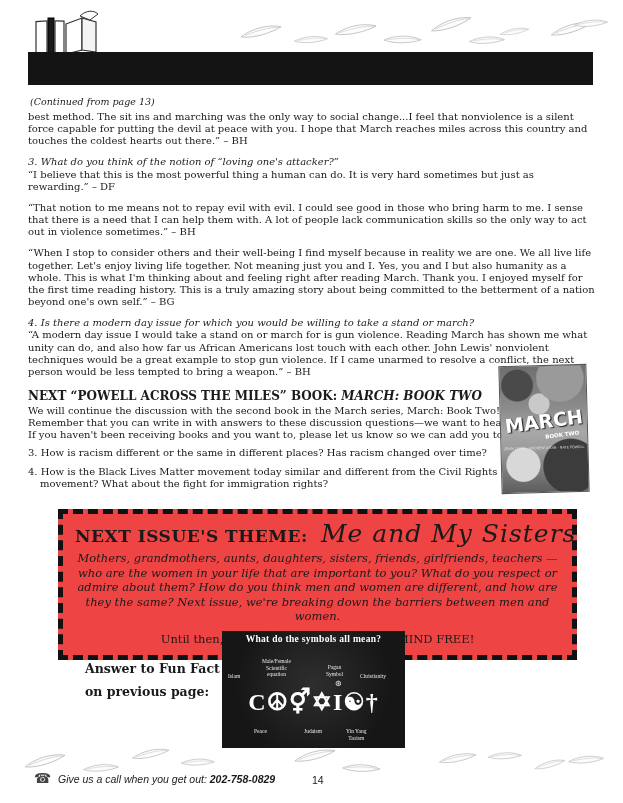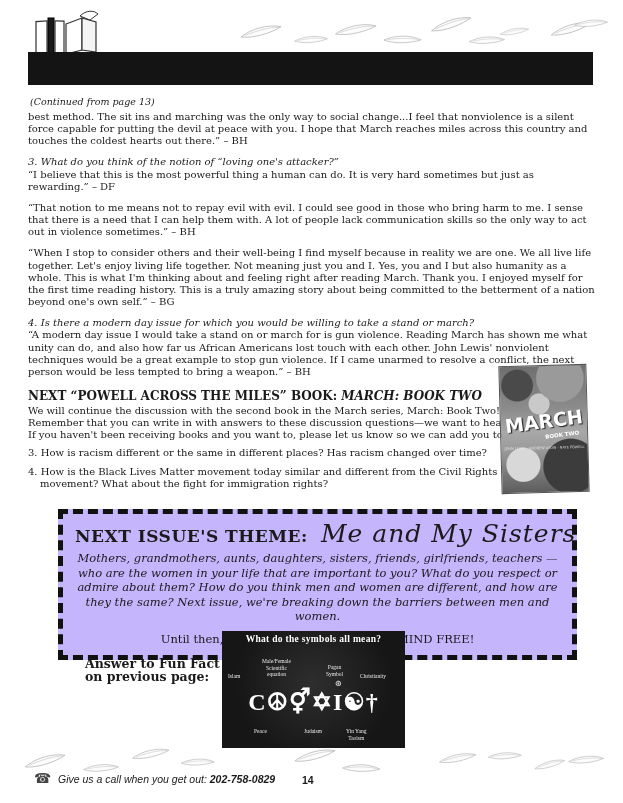--- a/index.html
+++ b/index.html
@@ -58,31 +58,31 @@
     position:absolute; right:8px; top:66px; transform:rotate(-6deg);
     font-family:"DejaVu Sans", sans-serif; font-weight:bold; font-size:5.5px; color:#fff;
   }
   .cover .mauth {
     position:absolute; left:0; top:80px; width:100%; text-align:center;
     font-family:"DejaVu Sans", sans-serif; font-size:3.5px; color:#eee; opacity:.85;
   }
   
   .theme {
     position:absolute; left:58px; top:509px; width:519px;
-    border:5px dashed #111; background:#c4b5fd; padding:5px 12px 9px; text-align:center;
+    border:5px dashed #111; background:#ef4444; padding:5px 12px 9px; text-align:center;
   }
   .theme-head { white-space:nowrap; }
   .theme-label { font-size:17px; font-weight:bold; letter-spacing:.5px; }
   .theme-script { font-size:25px; font-style:italic; font-weight:500; margin-left:8px; letter-spacing:1px; }
   .theme-body { font-style:italic; font-size:11.5px; line-height:14.6px; margin-top:3px; }
   .theme-close { font-size:11.5px; margin-top:8px; }
   
   .funfact {
     position:absolute; left:85px; top:657px; width:140px;
-    font-weight:bold; font-size:12.5px; line-height:13px; white-space:pre-line;
+    font-weight:bold; font-size:12.5px; line-height:23px; white-space:pre-line;
   }
   
   .coexist {
     position:absolute; left:222px; top:631px; width:183px; height:117px;
     background:radial-gradient(circle at 50% 45%, #2e2e2e 0%, #161616 70%);
     color:#fff; font-family:Liberation Serif, serif;
   }
   .coexist .cx-title {
     position:absolute; left:0; top:3px; width:100%; text-align:center;
     font-size:9.5px; font-weight:bold; letter-spacing:.3px;
@@ -99,22 +99,22 @@
     position:absolute; left:0; top:53px; width:100%; text-align:center;
     font-size:24px; line-height:36px; letter-spacing:1px; font-weight:bold; color:#fff;
   }
   .cx-wheel { position:absolute; left:113px; top:48px; font-size:8px; font-weight:normal; }
   
   .footer-phone { position:absolute; left:34px; top:770px; font-size:14px; color:#444;
     font-family:"DejaVu Sans", sans-serif; }
   .footer-text { position:absolute; left:58px; top:773px; font-family:"Liberation Sans", sans-serif;
     font-size:10.5px; font-style:italic; color:#1a1a1a; }
   .footer-text .num { font-weight:bold; font-style:italic; }
-  .page-num { position:absolute; left:302px; top:774px; font-family:"Liberation Sans", sans-serif;
-    font-size:10.5px; font-weight:bold; }
+  .page-num { position:absolute; left:312px; top:774px; font-family:"Liberation Sans", sans-serif;
+    font-size:10.5px; font-weight:normal; }
 </style>
 </head>
 <body>
 
 <div class="page">
 
   <svg class="deco deco-top" width="530" height="42" viewBox="0 0 530 42">
     <defs>
       <g id="feather">
         <path d="M0,9 C11,2 28,-1 41,3 C31,8 13,12 0,9 Z" fill="#fcfcfc" stroke="#b9b9b9" stroke-width="0.8"></path>

